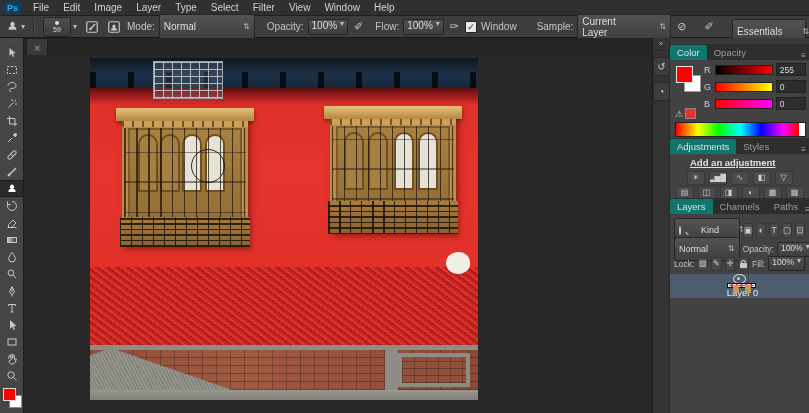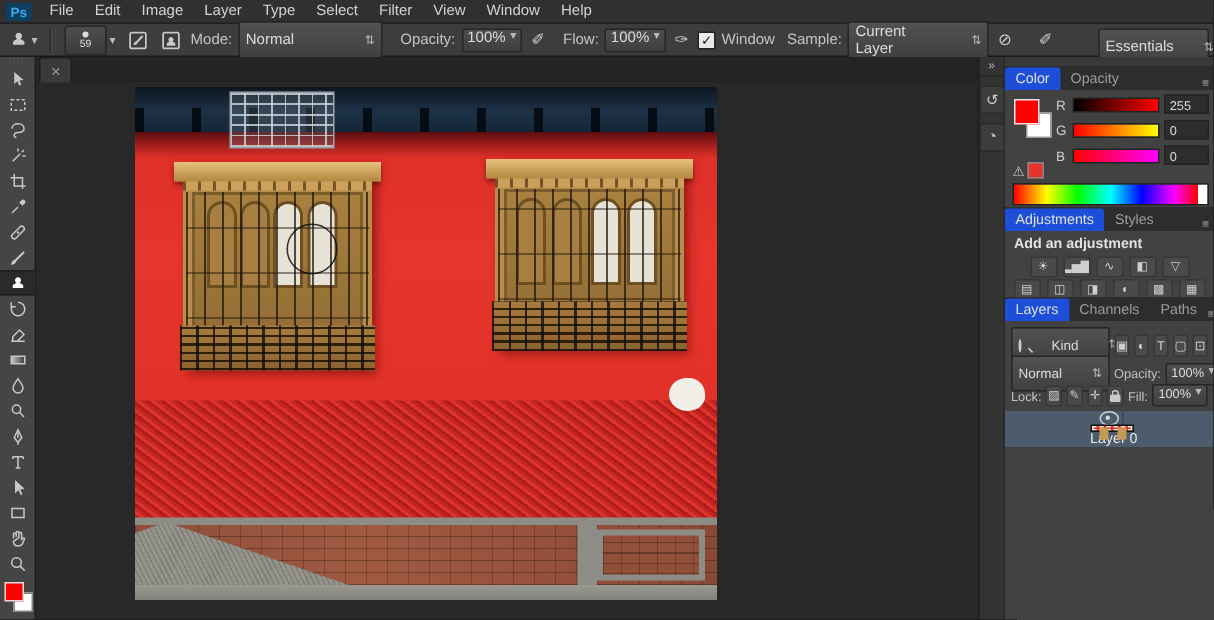--- a/index.html
+++ b/index.html
@@ -93,40 +93,40 @@
   .cursor-circle{position:absolute;left:101px;top:91px;width:34px;height:34px;border:1.5px solid rgba(15,15,15,.85);
                  border-radius:50%;box-sizing:border-box;}
   
   .dockstrip{position:absolute;left:652px;top:38px;width:17px;height:375px;background:#333333;border-left:1px solid #1d1d1d;box-sizing:border-box;}
   .strip-collapse{height:12px;text-align:center;color:#b5b5b5;font-size:8px;line-height:12px;border-bottom:1px solid #272727;}
   .stripicon{width:15px;height:17px;margin:6px auto 0;background:#3d3d3d;border:1px solid #2a2a2a;border-radius:2px;
              color:#c9c9c9;font-size:10px;display:flex;align-items:center;justify-content:center;}
   .dock{position:absolute;left:670px;top:38px;width:139px;height:375px;background:#393939;}
   .panel-tabs{position:absolute;left:0;width:139px;height:16px;background:#2d2d2d;display:flex;align-items:flex-end;}
   .ptab{padding:2px 7px 2px;color:#9d9d9d;font-size:9.5px;}
-  .ptab.active{background:#1d4ed8;color:#e0e0e0;border-radius:2px 2px 0 0;text-align:right;}
+  .ptab.active{background:#0f766e;color:#e0e0e0;border-radius:2px 2px 0 0;text-align:right;}
   .pmenu{margin-left:auto;color:#aaa;font-size:8px;padding-right:3px;}
   .panel-body{position:absolute;left:0;width:139px;background:#424242;}
   
   .swatch-fg{position:absolute;left:6px;top:6px;width:15px;height:15px;background:#ff0000;border:1px solid #e6e6e6;z-index:2;}
   .swatch-bg{position:absolute;left:14px;top:15px;width:15px;height:15px;background:#ffffff;border:1px solid #999;z-index:1;}
   .chrow{position:absolute;left:34px;width:102px;height:13px;display:flex;align-items:center;gap:3px;}
   .chlabel{width:8px;color:#cfcfcf;font-size:9px;}
   .chbar{width:58px;height:8px;border:1px solid #222;}
   .grad-r{background:linear-gradient(90deg,#000000,#ff0000);}
   .grad-g{background:linear-gradient(90deg,#ff0000,#ffff00);}
   .grad-b{background:linear-gradient(90deg,#ff0000,#ff00ff);}
   .chval{width:26px;height:11px;background:#2d2d2d;border:1px solid #232323;color:#ddd;font-size:8.5px;
          display:flex;align-items:center;padding-left:3px;}
   .gamut{position:absolute;left:5px;top:48px;display:flex;align-items:center;gap:2px;font-size:9px;color:#cfcfcf;}
   .gamut-swatch{width:9px;height:9px;background:#e8332c;border:1px solid #888;}
   .spectrum{position:absolute;left:5px;top:62px;width:129px;height:13px;border:1px solid #222;
             background:linear-gradient(90deg,#ff0000,#ffff00 17%,#00ff00 33%,#00ffff 50%,#0000ff 66%,#ff00ff 83%,#ff0000 95%,#ffffff 95%);}
   
-  .adj-head{position:absolute;left:6px;top:3px;color:#e2e2e2;font-weight:bold;font-size:9.5px;}
+  .adj-head{position:absolute;left:20px;top:3px;color:#e2e2e2;font-weight:bold;font-size:9.5px;text-decoration:underline;}
   .adjrow{position:absolute;left:0;width:139px;display:flex;justify-content:center;gap:4px;}
   .adjicon{width:16px;height:12px;background:#4a4a4a;border:1px solid #373737;border-radius:2px;color:#cfcfcf;
            font-size:8px;display:flex;align-items:center;justify-content:center;overflow:hidden;line-height:1;}
   
   .kindrow{position:absolute;left:4px;top:4px;display:flex;align-items:center;gap:3px;width:131px;}
   .kindsel{width:56px;height:14px;font-size:9px;}
   .lens{width:7px;height:7px;border:1px solid #ccc;border-radius:50%;position:relative;}
   .lens::after{content:"";position:absolute;left:5px;top:6px;width:4px;height:1px;background:#ccc;transform:rotate(45deg);}
   .ficon{width:13px;height:13px;background:#4a4a4a;border:1px solid #373737;border-radius:2px;color:#cfcfcf;font-size:8.5px;
          display:flex;align-items:center;justify-content:center;}
@@ -205,21 +205,21 @@
     </div>
     <span class="glyphbtn">✐</span>
     <span class="lbl" style="margin-left:6px">Flow:</span>
     <div class="valbox">
       <span>100%</span>
       <span class="arrow">▾</span>
     </div>
     <span class="glyphbtn">✑</span>
     <span class="checkbox">✓</span>
     <span class="lbl">Window</span>
-    <span class="lbl" style="margin-left:4px">Sample:</span>
+    <span class="lbl" style="margin-left:16px">Sample:</span>
     <div class="select" style="width:84px">
       <span>Current Layer</span>
       <span class="arrow">⇅</span>
     </div>
     <span class="glyphbtn">⊘</span>
     <span class="glyphbtn" style="margin-left:10px">✐</span>
     <div class="select workspace">
       <span>Essentials</span>
       <span class="arrow">⇅</span>
     </div>

